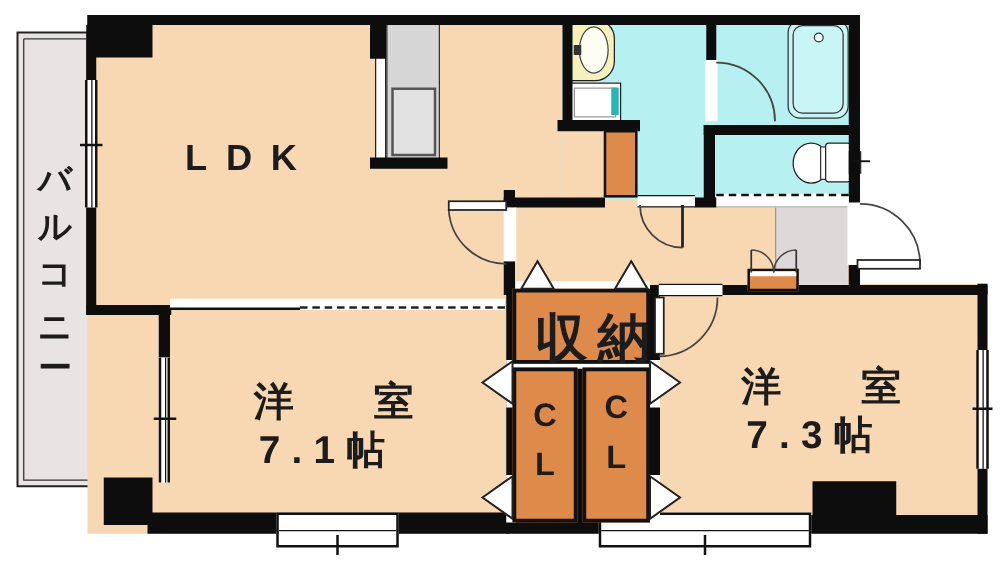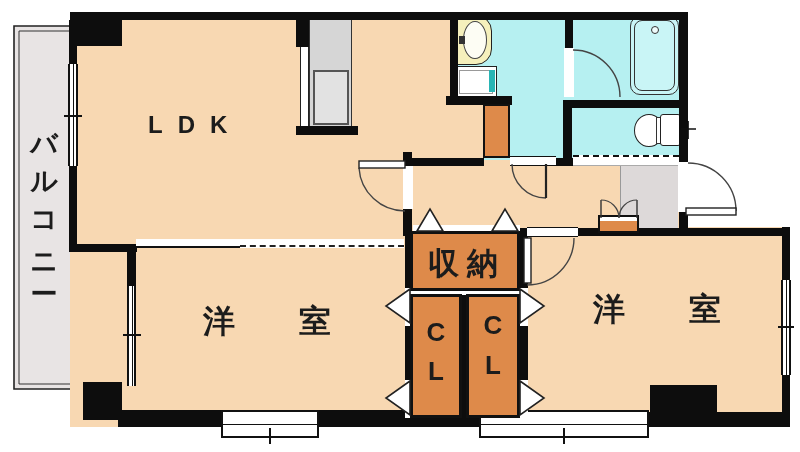--- a/index.html
+++ b/index.html
@@ -154,22 +154,24 @@
     <polygon points="492,231 505,209 518,231" fill="#fff" stroke="#222" stroke-width="1.6"></polygon>
     <polygon points="410,289 386,306 410,323" fill="#fff" stroke="#222" stroke-width="1.6"></polygon>
     <polygon points="410,381 386,398 410,415" fill="#fff" stroke="#222" stroke-width="1.6"></polygon>
     <polygon points="520,289 544,306 520,323" fill="#fff" stroke="#222" stroke-width="1.6"></polygon>
     <polygon points="520,381 544,398 520,415" fill="#fff" stroke="#222" stroke-width="1.6"></polygon>
     <line x1="681" y1="129" x2="696" y2="129" stroke="#111" stroke-width="1.5"></line>
     <line x1="218" y1="350" x2="232" y2="350" stroke="#111" stroke-width="0"></line>
   </svg>
 
   <div class="label" style="left:26px;top:112px;font-size:27px;letter-spacing:11px;writing-mode:vertical-rl;text-orientation:mixed;">バルコニー</div>
-  <div class="label" style="left:148px;top:111px;font-size:24px;letter-spacing:15px;">LDK</div>
+  <div class="label" style="left:148px;top:111px;font-size:29px;letter-spacing:15px;">LDK</div>
   <div class="label" style="left:203px;top:300px;font-size:32px;letter-spacing:64px;">洋室</div>
+  <div class="label" style="left:207px;top:339px;font-size:31px;letter-spacing:9px;">7.1帖</div>
   <div class="label" style="left:593px;top:288px;font-size:32px;letter-spacing:64px;">洋室</div>
-  <div class="label" style="left:428px;top:243px;font-size:31px;letter-spacing:8px;">収納</div>
+  <div class="label" style="left:597px;top:327px;font-size:31px;letter-spacing:9px;">7.3帖</div>
+  <div class="label" style="left:428px;top:243px;font-size:42px;letter-spacing:8px;">収納</div>
   <div class="label" style="left:423px;top:317px;width:26px;font-size:26px;text-align:center;">C</div>
   <div class="label" style="left:423px;top:356px;width:26px;font-size:26px;text-align:center;">L</div>
   <div class="label" style="left:480px;top:310px;width:26px;font-size:26px;text-align:center;">C</div>
   <div class="label" style="left:480px;top:350px;width:26px;font-size:26px;text-align:center;">L</div>
 
 </div>
 
 </body></html>

